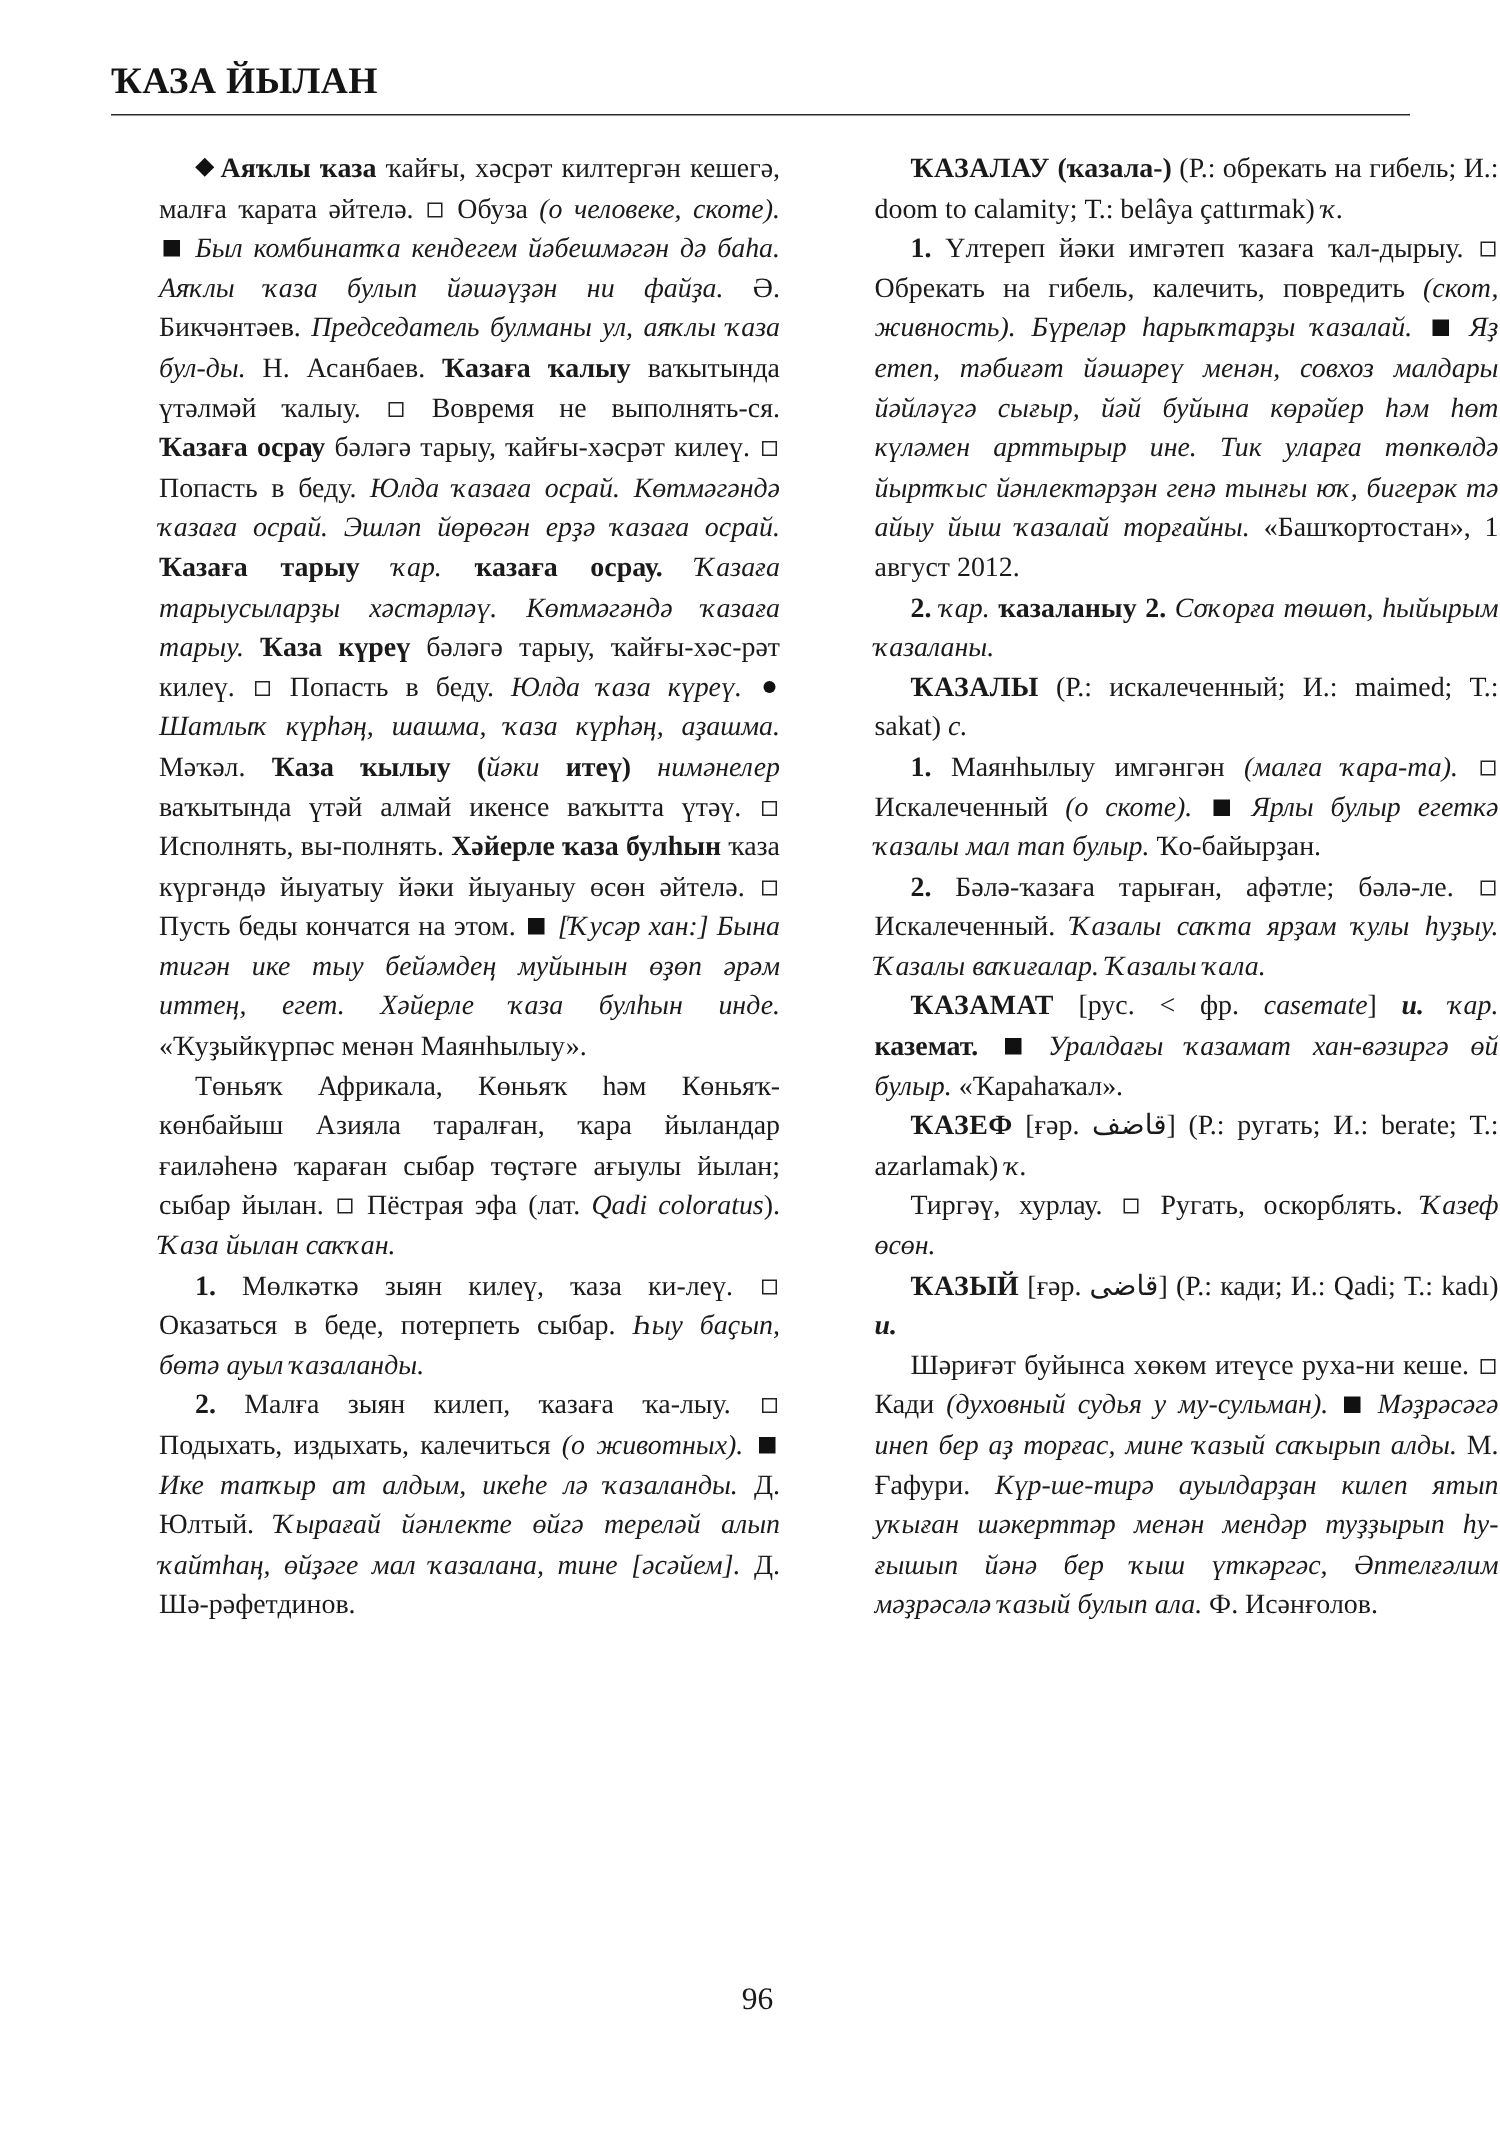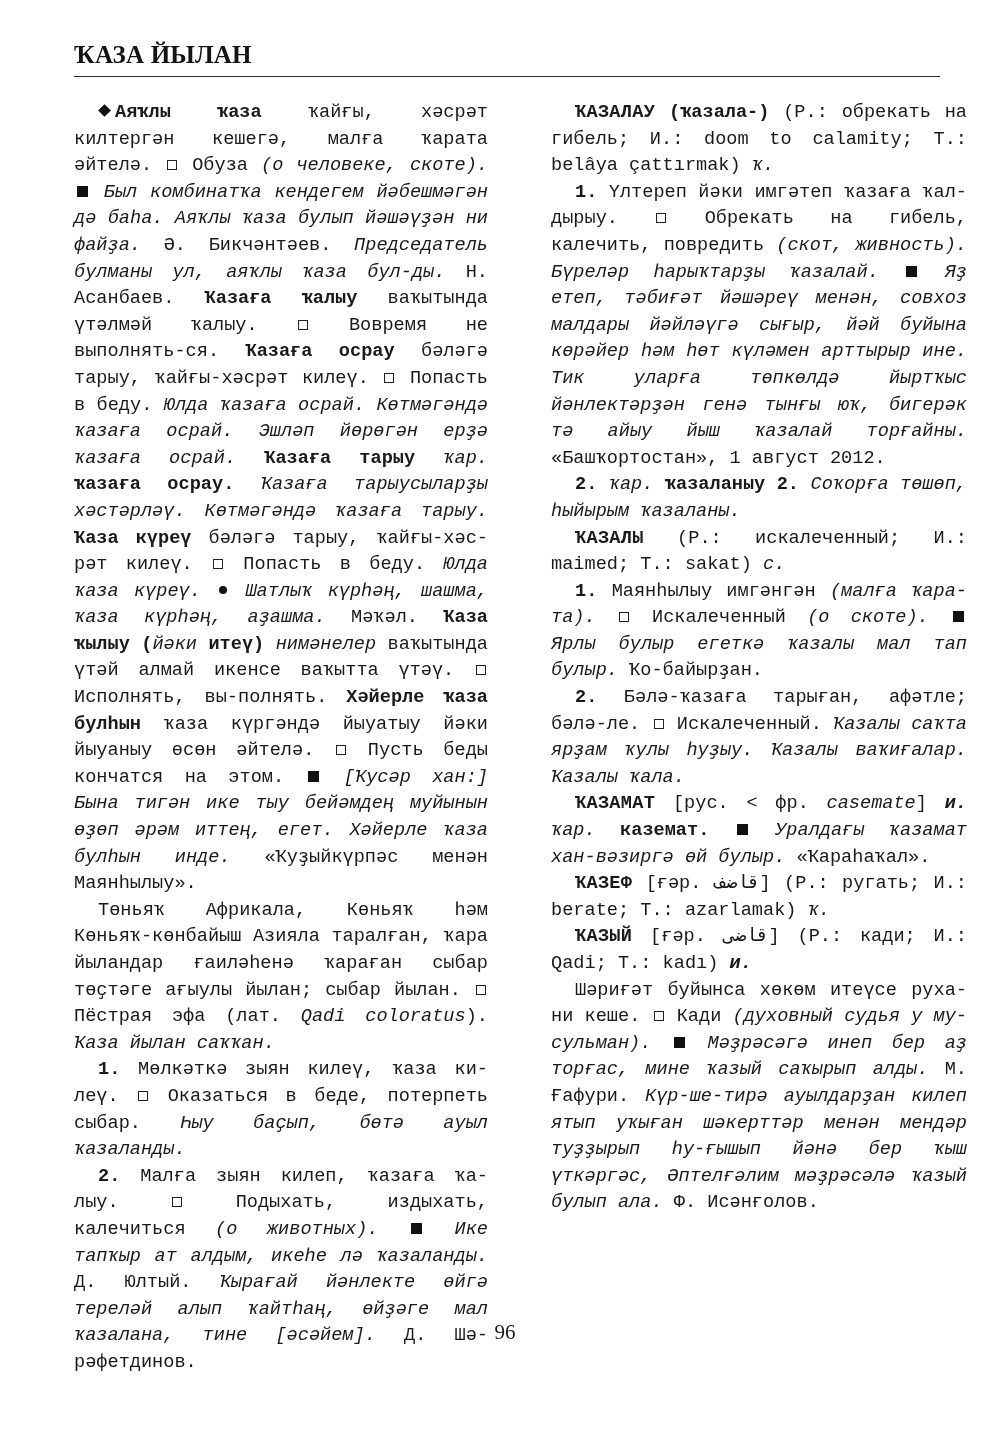--- a/index.html
+++ b/index.html
@@ -14,23 +14,24 @@
   .running-head {
     font-family: "Liberation Serif", "DejaVu Serif", serif;
     font-weight: bold; font-size: 25px; letter-spacing: 0.2px;
     line-height: 30px; color: #141414;
   }
   .head-rule {
     margin-top: 6px; border-top: 1.6px solid #2a2a2a; width: 866px;
   }
   .col {
     position: absolute; top: 100px;
-    font-family: Liberation Mono, monospace;
+    font-family: Liberation Serif, serif;
     font-size: 18.6px; line-height: 26.6px; text-align: justify;
     hyphens: manual;
+    margin-left: 32px;
   }
   .col-left { left: 74px; width: 414px; }
   .col-right { left: 551px; width: 416px; }
   .para { text-indent: 24px; margin: 0 0 0 0; }
   .r-b { font-weight: bold; }
   .r-i { font-style: italic; }
   .r-bi { font-weight: bold; font-style: italic; }
   .r-hw { font-weight: bold; letter-spacing: 0.3px; }
   .sym { display: inline-block; vertical-align: baseline; }
   .sym-open {
@@ -69,17 +70,18 @@
   </section>
 <section class="col col-right">
     <p class="para"><span class="r-hw">ҠАЗАЛАУ</span><span> </span><span class="r-b">(ҡазала-)</span><span> (Р.: обрекать на гибель; И.: doom to calamity; Т.: belâya çattırmak) </span><span class="r-i">ҡ.</span></p>
     <p class="para"><span class="r-b">1.</span><span> Үлтереп йәки имгәтеп ҡазаға ҡал-дырыу. </span><span class="sym sym-open"></span><span> Обрекать на гибель, калечить, повредить </span><span class="r-i">(скот, живность). Бүреләр һарыҡтарҙы ҡазалай.</span><span> </span><span class="sym sym-filled"></span><span> </span><span class="r-i">Яҙ етеп, тәбиғәт йәшәреү менән, совхоз малдары йәйләүгә сығыр, йәй буйына көрәйер һәм һөт күләмен арттырыр ине. Тик уларға төпкөлдә йыртҡыс йәнлектәрҙән генә тынғы юҡ, бигерәк тә айыу йыш ҡазалай торғайны.</span><span> «Башҡортостан», 1 август 2012.</span></p>
     <p class="para"><span class="r-b">2.</span><span> </span><span class="r-i">ҡар.</span><span> </span><span class="r-b">ҡазаланыу 2.</span><span> </span><span class="r-i">Соҡорға төшөп, һыйырым ҡазаланы.</span></p>
     <p class="para"><span class="r-hw">ҠАЗАЛЫ</span><span> (Р.: искалеченный; И.: maimed; Т.: sakat) </span><span class="r-i">с.</span></p>
     <p class="para"><span class="r-b">1.</span><span> Маянһылыу имгәнгән </span><span class="r-i">(малға ҡара-та).</span><span> </span><span class="sym sym-open"></span><span> Искалеченный </span><span class="r-i">(о скоте).</span><span> </span><span class="sym sym-filled"></span><span> </span><span class="r-i">Ярлы булыр егеткә ҡазалы мал тап булыр.</span><span> Ҡо-байырҙан.</span></p>
     <p class="para"><span class="r-b">2.</span><span> Бәлә-ҡазаға тарыған, афәтле; бәлә-ле. </span><span class="sym sym-open"></span><span> Искалеченный. </span><span class="r-i">Ҡазалы саҡта ярҙам ҡулы һуҙыу. Ҡазалы ваҡиғалар. Ҡазалы ҡала.</span></p>
     <p class="para"><span class="r-hw">ҠАЗАМАТ</span><span> [рус. &lt; фр. </span><span class="r-i">casemate</span><span>] </span><span class="r-bi">и.</span><span> </span><span class="r-i">ҡар.</span><span> </span><span class="r-b">каземат.</span><span> </span><span class="sym sym-filled"></span><span> </span><span class="r-i">Уралдағы ҡазамат хан-вәзиргә өй булыр.</span><span> «Ҡараһаҡал».</span></p>
     <p class="para"><span class="r-hw">ҠАЗЕФ</span><span> [ғәр. قاضف] (Р.: ругать; И.: berate; Т.: azarlamak) </span><span class="r-i">ҡ.</span></p>
+    <p class="para"><span>Тиргәү, хурлау. </span><span class="sym sym-open"></span><span> Ругать, оскорблять. </span><span class="r-i">Ҡазеф өсөн.</span></p>
     <p class="para"><span class="r-hw">ҠАЗЫЙ</span><span> [ғәр. قاضی] (Р.: кади; И.: Qadi; Т.: kadı) </span><span class="r-bi">и.</span></p>
     <p class="para"><span>Шәриғәт буйынса хөкөм итеүсе руха-ни кеше. </span><span class="sym sym-open"></span><span> Кади </span><span class="r-i">(духовный судья у му-сульман).</span><span> </span><span class="sym sym-filled"></span><span> </span><span class="r-i">Мәҙрәсәгә инеп бер аҙ торғас, мине ҡазый саҡырып алды.</span><span> М. Ғафури. </span><span class="r-i">Күр-ше-тирә ауылдарҙан килеп ятып уҡыған шәкерттәр менән мендәр туҙҙырып һу-ғышып йәнә бер ҡыш үткәргәс, Әптелғәлим мәҙрәсәлә ҡазый булып ала.</span><span> Ф. Исәнғолов.</span></p>
   </section>
 
 <div class="page-number">96</div>
 
 </body></html>

